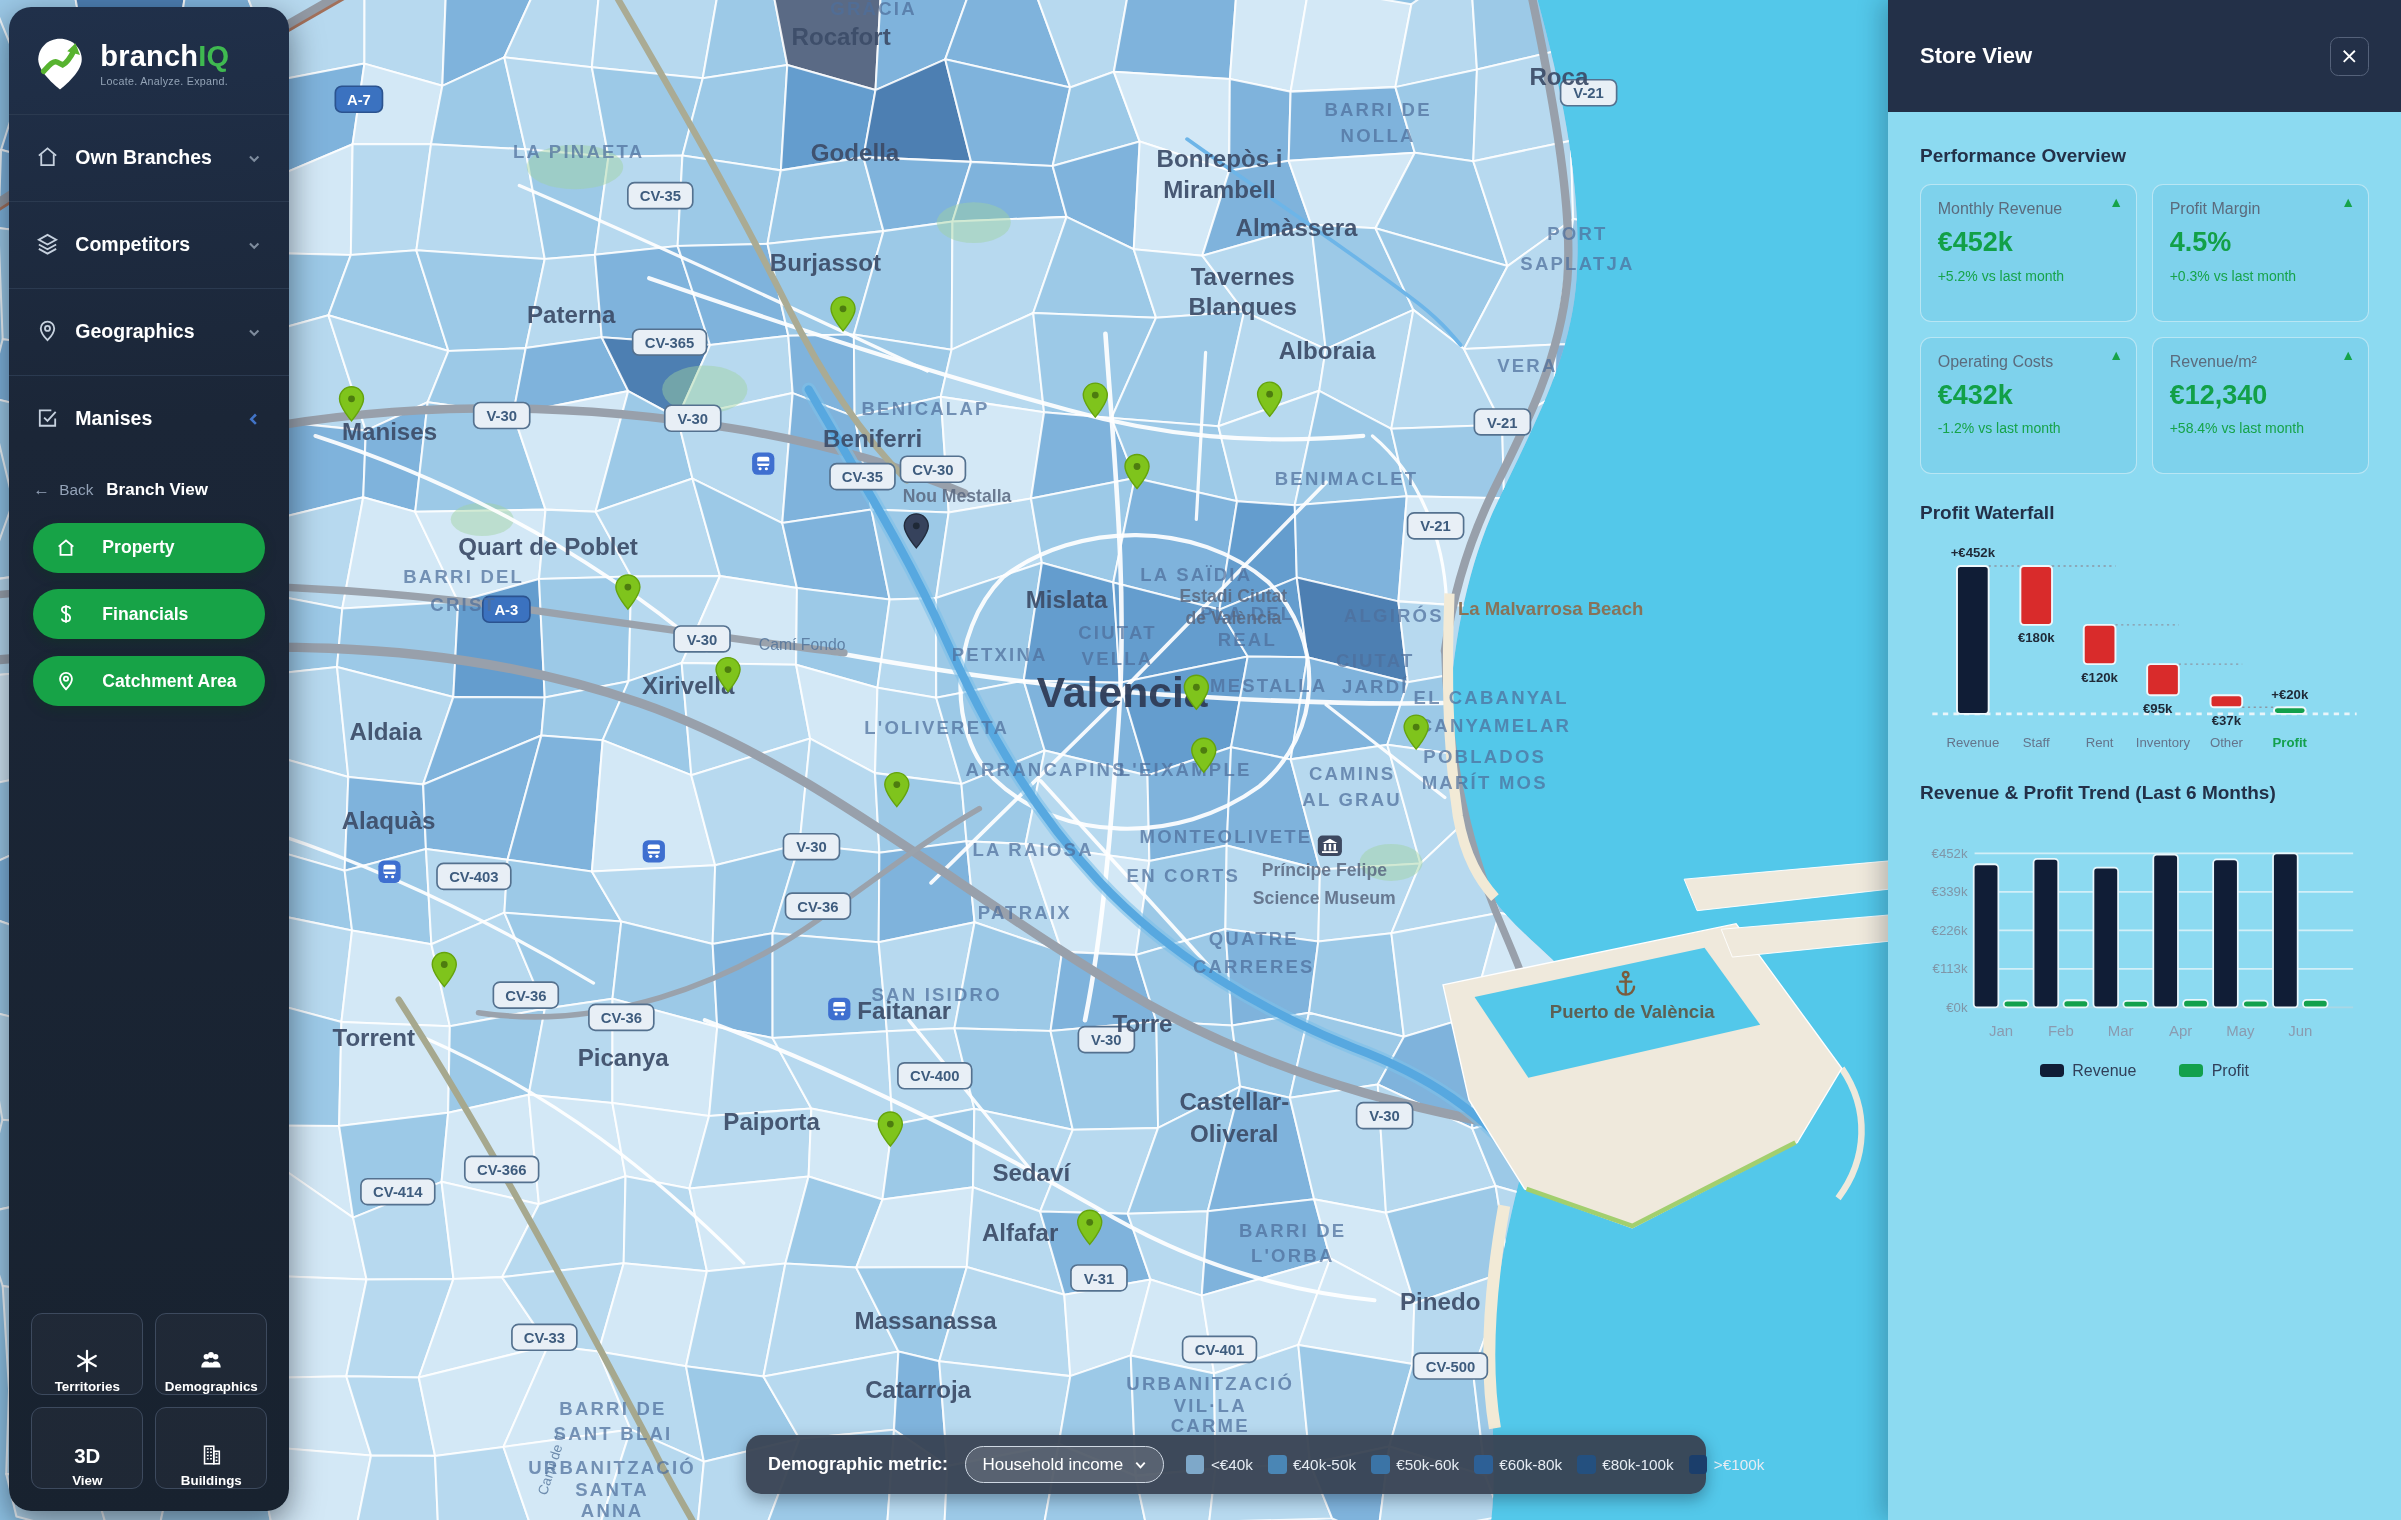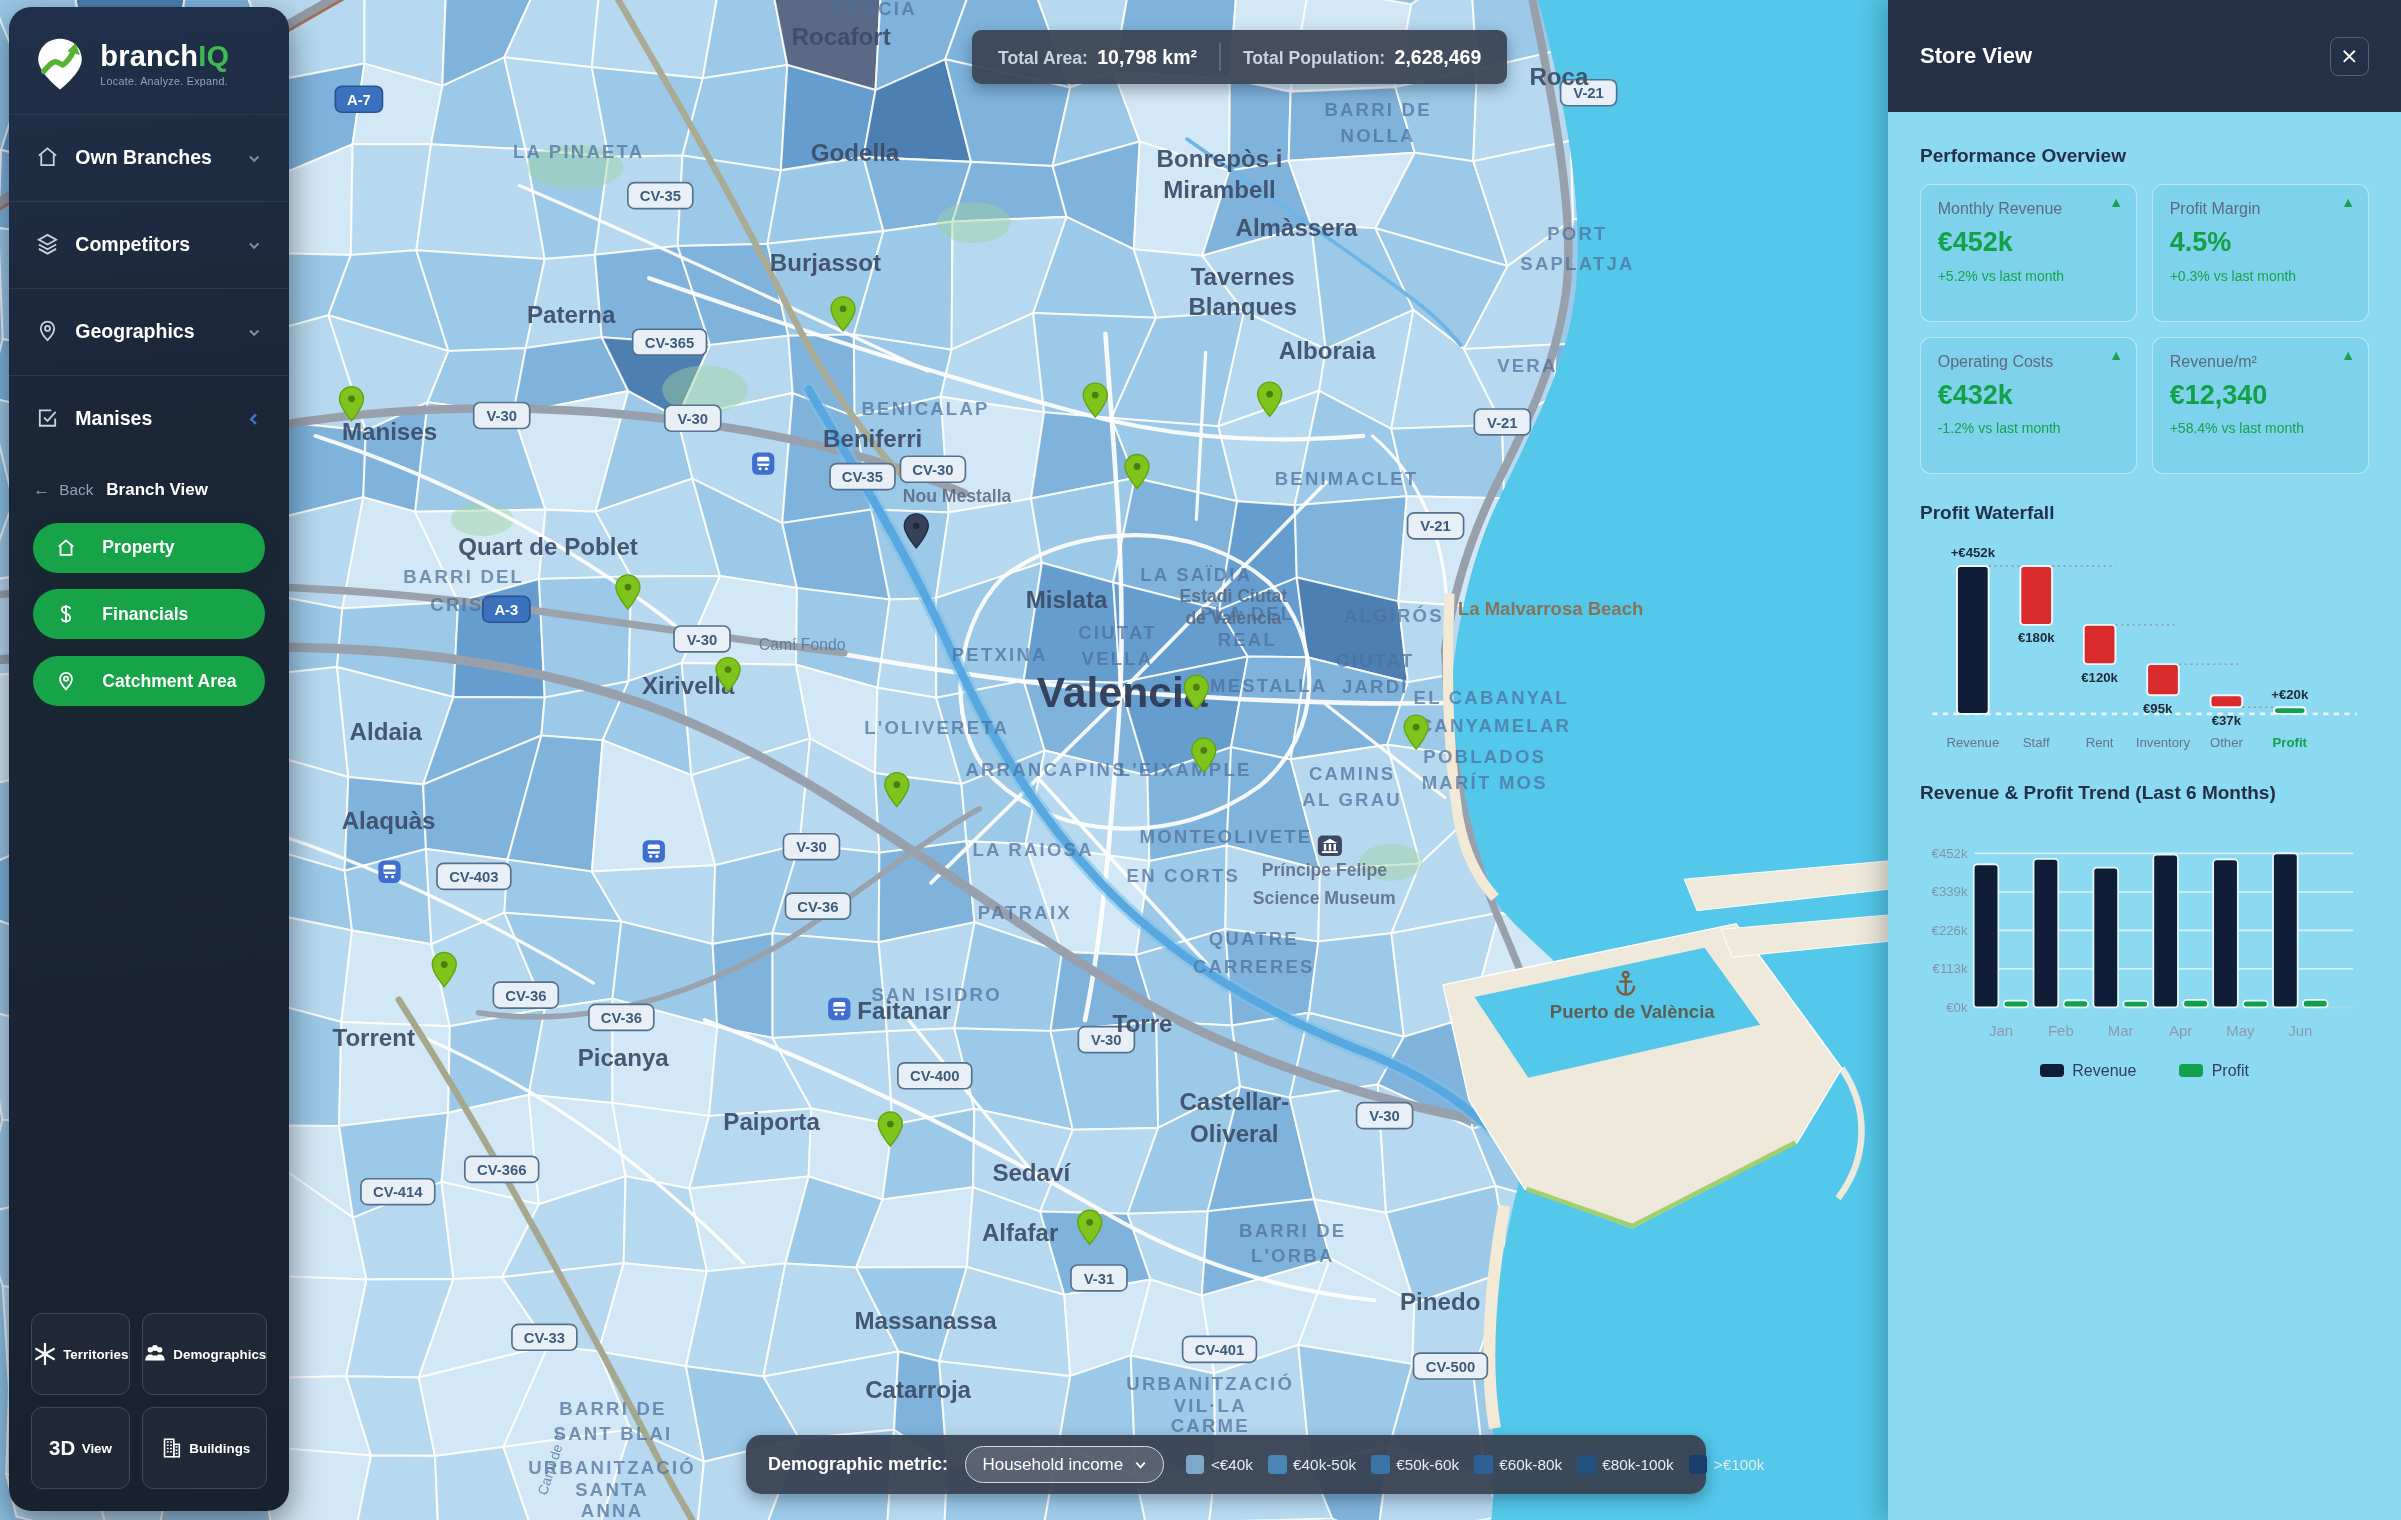--- a/index.html
+++ b/index.html
@@ -24,22 +24,22 @@
   .backrow{display:flex;align-items:center;gap:9.3px;padding:18.6px 22px 13px 24px;}
   .backrow .arrow{color:#94a3b8;font-size:16.7px;}
   .backrow .back{color:#94a3b8;font-size:15.3px;}
   .backrow .bv{color:#fff;font-size:17px;font-weight:bold;margin-left:3.7px;}
   .actions{display:flex;flex-direction:column;gap:16.7px;padding:9.3px 24px 0 24px;}
   .act-btn{display:flex;align-items:center;gap:25px;height:50px;border-radius:927px;background:#17a347;border:none;color:#fff;
     font-size:17.6px;font-weight:bold;padding:0 22px;cursor:pointer;box-shadow:0 3.7px 11px rgba(10,60,25,.35);font-family:"Liberation Sans",sans-serif;}
   .act-ic{width:22px;height:22px;}
   .spacer{flex:1;}
   .tools{display:grid;grid-template-columns:1fr 1fr;gap:12px;padding:0 22px 22px 22px;}
-  .tool{height:80px;border:1.4px solid #3d4a5e;border-radius:11px;background:rgba(255,255,255,.03);display:flex;flex-direction:row;
-    align-items:center;justify-content:center;gap:6.5px;cursor:pointer;}
+  .tool{height:80px;border:1.4px solid #3d4a5e;border-radius:11px;background:rgba(255,255,255,.03);display:flex;flex-direction:column;
+    align-items:center;justify-content:flex-end;gap:6.5px;cursor:pointer;}
   .tool .t-big{font-size:20.4px;font-weight:bold;line-height:1;}
   .tool .t-lbl{font-size:13.4px;font-weight:bold;}
   .tool svg{width:24px;height:24px;}
 
   
   .topbar{position:absolute;left:972px;top:30px;height:54px;z-index:20;background:rgba(58,68,84,.94);border-radius:9.3px;
     display:flex;align-items:center;padding:0 26px;gap:22px;box-shadow:0 5.6px 15px rgba(10,20,35,.35);}
   .topbar .grp{display:flex;align-items:baseline;gap:9.3px;white-space:nowrap;}
   .topbar .k{color:#c9d3df;font-size:17.6px;font-weight:bold;}
   .topbar .v{color:#fff;font-size:19.5px;font-weight:bold;}
@@ -914,31 +914,20 @@
         <svg viewBox="0 0 26 26" fill="none" stroke="#fff" stroke-width="1.7">
           <rect x="6" y="3.5" width="10" height="19"></rect>
             <rect x="16" y="9" width="6" height="13.5"></rect>
           <path d="M8.5 6.5 h2 M12 6.5 h2 M8.5 10 h2 M12 10 h2 M8.5 13.5 h2 M12 13.5 h2 M8.5 17 h2 M12 17 h2 M18 12 h2 M18 15.5 h2 M18 19 h2"></path>
         </svg>
         <span class="t-lbl">Buildings</span>
       </div>
     </div>
   </aside>
 
-  <div class="topbar">
-    <div class="grp">
-      <span class="k">Total Area:</span>
-      <span class="v">10,798 km²</span>
-    </div>
-    <div class="div"></div>
-    <div class="grp">
-      <span class="k">Total Population:</span>
-      <span class="v">2,628,469</span>
-    </div>
-  </div>
 
   <div class="demobar">
     <span class="dm-lbl">Demographic metric:</span>
     <div class="dd">
       <span class="dd-val">Household income</span>
       <svg width="15" height="15" viewBox="0 0 16 16" fill="none" stroke="#fff" stroke-width="2">
           <polyline points="3.5,6 8,11 12.5,6"></polyline>
         </svg>
     </div>
     <div class="legend" id="demo-legend">

